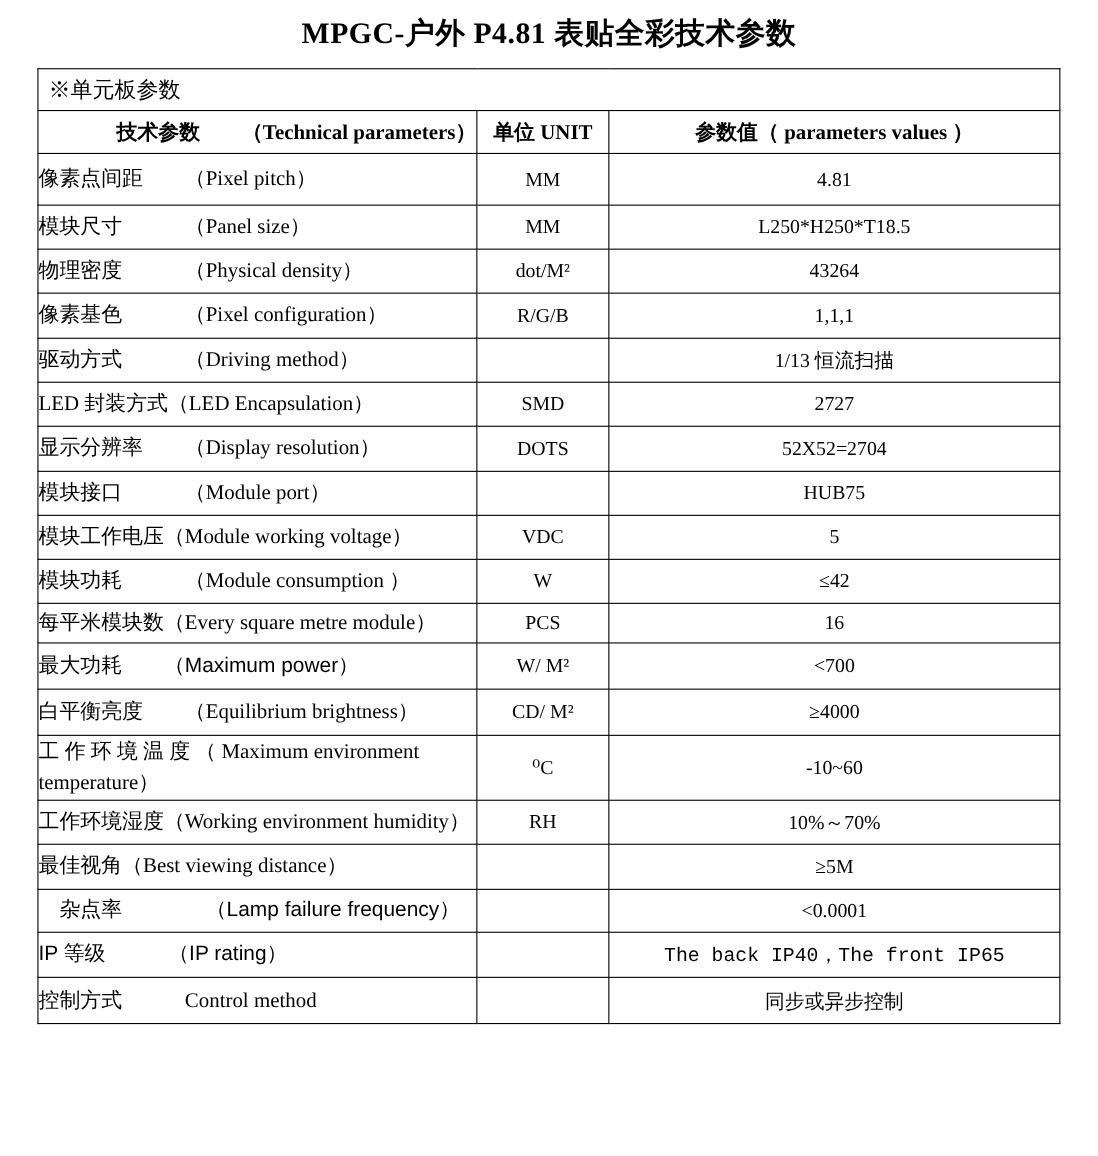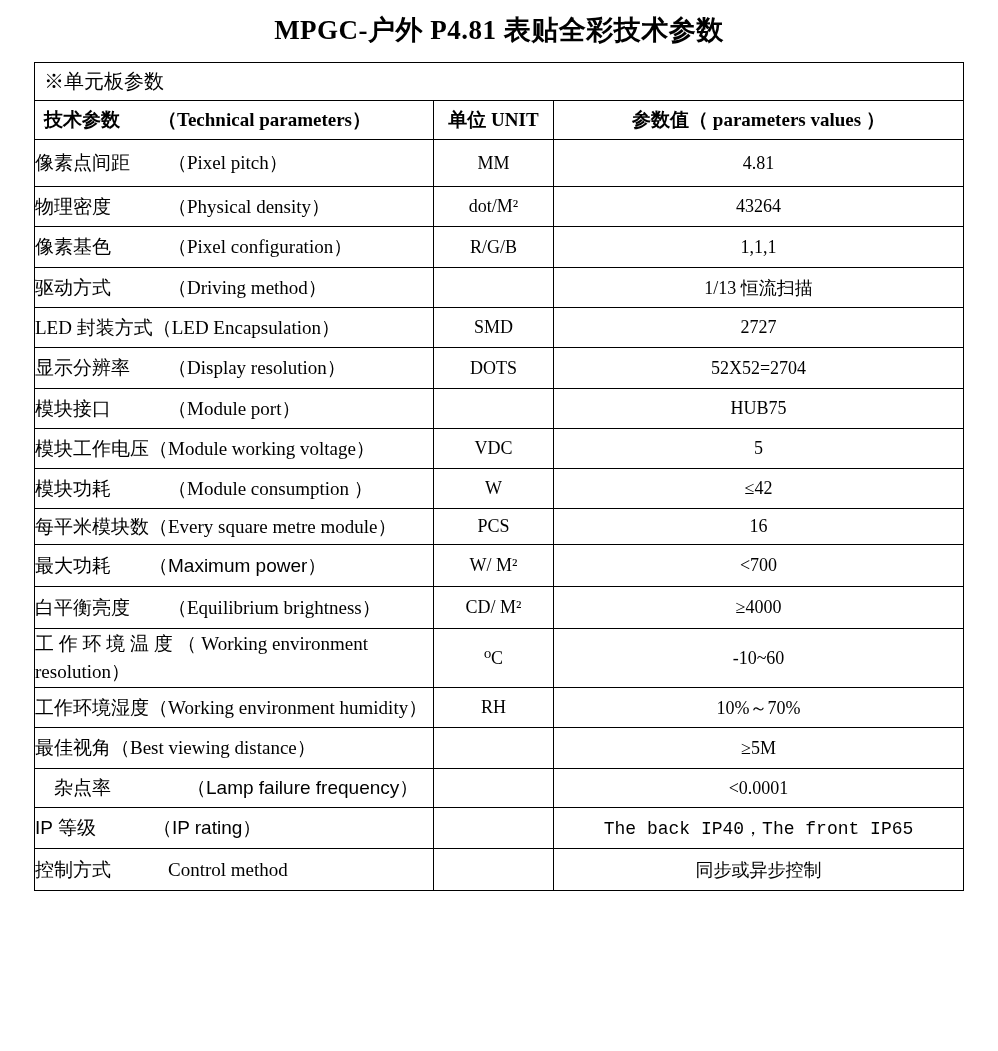--- a/index.html
+++ b/index.html
@@ -49,21 +49,21 @@
     padding-left: 9px;
     font-size: 20px;
     font-weight: normal;
   }
   tr.head-row th {
     height: 38px;
     font-size: 19px;
     font-weight: bold;
   }
   tr.head-row th.h-label {
-    text-align: left;
+    text-align: right;
     padding-left: 9px;
     white-space: pre-wrap;
     margin-left: 11px;
   }
   tr.head-row th.h-unit, tr.head-row th.h-value {
     text-align: center;
   }
   td.label {
     text-align: left;
     padding: 2px 8px;
@@ -108,20 +108,25 @@
         <th class="h-value">参数值（ parameters values ）</th>
       </tr>
     </thead>
     <tbody id="rows">
         <tr style="height: 47px;">
           <td class="label">像素点间距　　（Pixel pitch）</td>
           <td class="unit">MM</td>
           <td class="value">4.81</td>
         </tr>
         <tr style="height: 40px;">
+          <td class="label">模块尺寸　　　（Panel size）</td>
+          <td class="unit">MM</td>
+          <td class="value">L250*H250*T18.5</td>
+        </tr>
+        <tr style="height: 40px;">
           <td class="label">物理密度　　　（Physical density）</td>
           <td class="unit">dot/M²</td>
           <td class="value">43264</td>
         </tr>
         <tr style="height: 41px;">
           <td class="label">像素基色　　　（Pixel configuration）</td>
           <td class="unit">R/G/B</td>
           <td class="value">1,1,1</td>
         </tr>
         <tr style="height: 40px;">
@@ -163,21 +168,21 @@
           <td class="label sans-en">最大功耗　　（Maximum power）</td>
           <td class="unit">W/ M²</td>
           <td class="value">&lt;700</td>
         </tr>
         <tr style="height: 42px;">
           <td class="label">白平衡亮度　　（Equilibrium brightness）</td>
           <td class="unit">CD/ M²</td>
           <td class="value">≥4000</td>
         </tr>
         <tr style="height: 59px;">
-          <td class="label">工 作 环 境 温 度 （ Working environment resolution）</td>
+          <td class="label">工 作 环 境 温 度 （ Maximum environment temperature）</td>
           <td class="unit">⁰C</td>
           <td class="value">-10~60</td>
         </tr>
         <tr style="height: 40px;">
           <td class="label">工作环境湿度（Working environment humidity）</td>
           <td class="unit">RH</td>
           <td class="value">10%～70%</td>
         </tr>
         <tr style="height: 41px;">
           <td class="label">最佳视角（Best viewing distance）</td>

